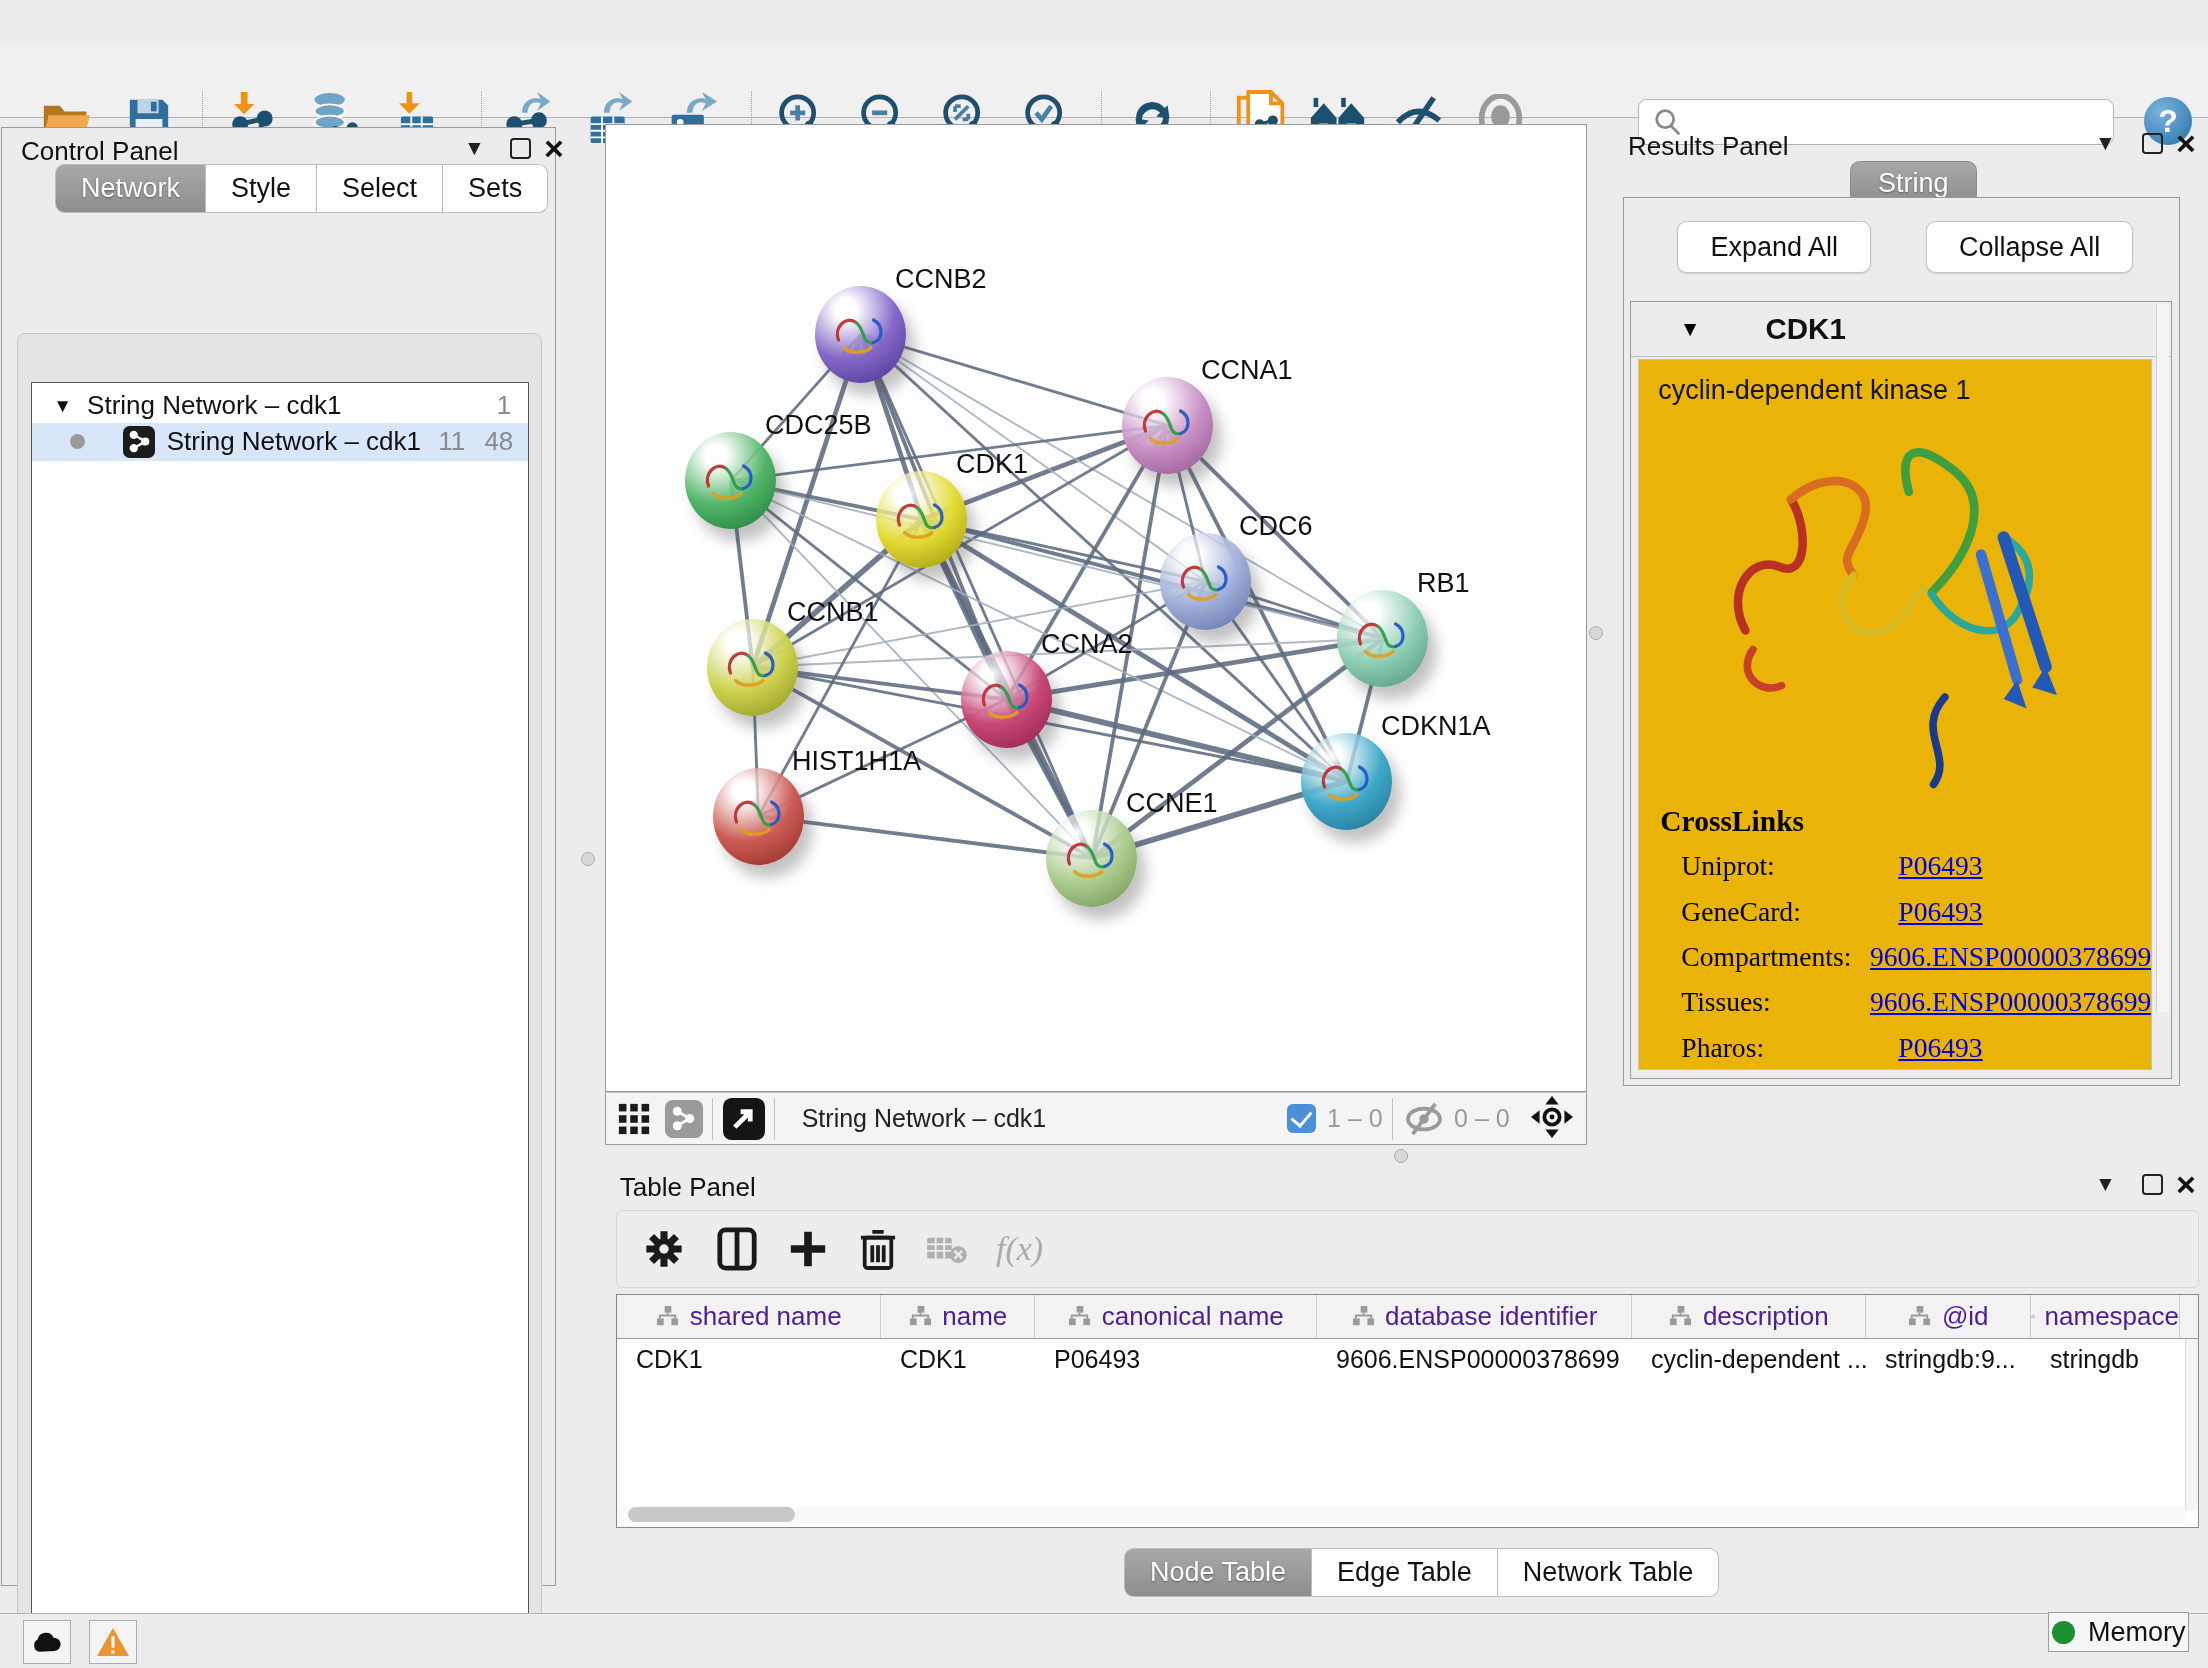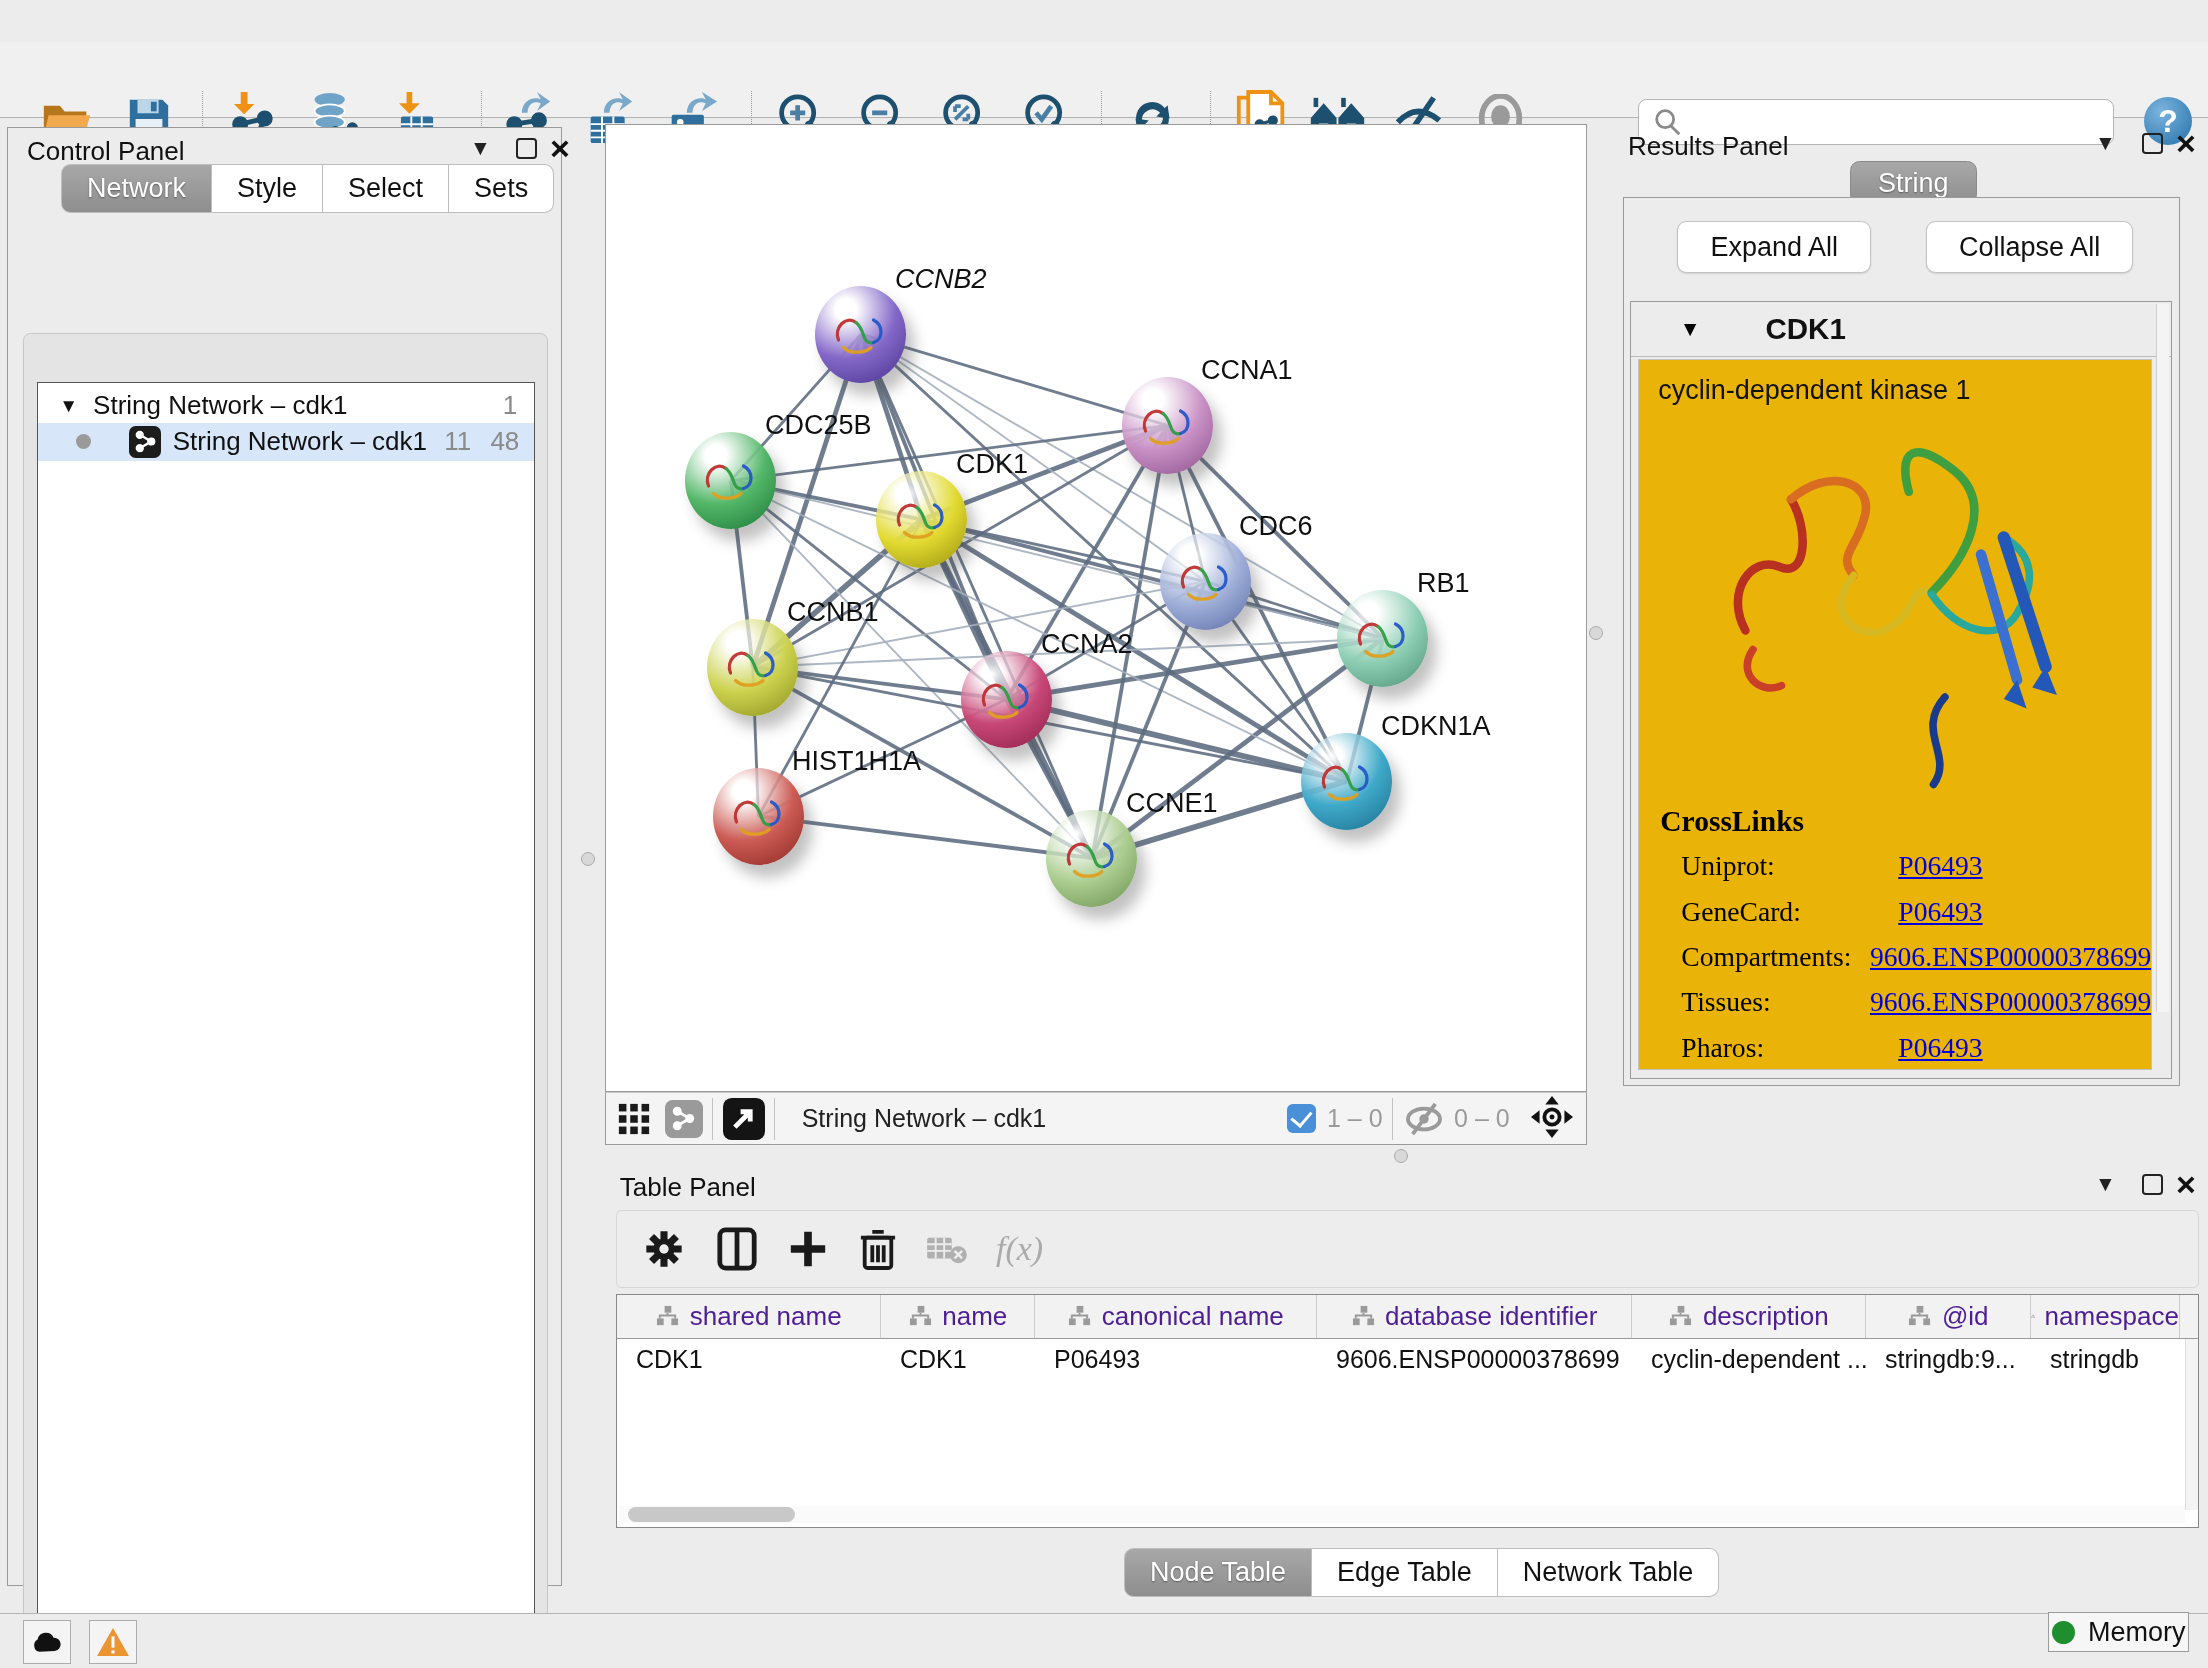--- a/index.html
+++ b/index.html
@@ -29,21 +29,21 @@
     background:radial-gradient(circle at 35% 30%, #7ab4dd, #3f84b8 70%, #2c6c9c);
     color:#fff; font-size:32px; font-weight:bold; display:flex; align-items:center; justify-content:center; }
 
   
   .panel-title { font-size:26px; color:#111; }
   .pvtri { font-size:21px; color:#222; }
   .pfloat { display:inline-block; width:21px; height:21px; border:2.9px solid #222; border-radius:3.8px; }
   .pclose { font-size:34px; font-weight:bold; color:#111; line-height:21px; }
 
   
-  .control-panel { position:absolute; left:7px; top:127px; width:555px; height:1459px;
+  .control-panel { position:absolute; left:1px; top:127px; width:555px; height:1459px;
     background:#ececec; border:1px solid #9a9a9a; }
   .cp-head { position:absolute; left:0; top:0; width:100%; height:38px; }
   .tabrow { position:absolute; display:flex; }
   .tab { height:49px; padding:17px 25px; display:flex; align-items:center; justify-content:center;
     font-size:27px; background:#fff; color:#111; border:1px solid #bdbdbd; border-left:none; }
   .tab:first-child { border-left:1px solid #bdbdbd; border-radius:9.5px 0 0 9.5px; }
   .tab:last-child { border-radius:0 9.5px 9.5px 0; }
   .tab.sel { background:linear-gradient(#a8a8a8,#8e8e8e); color:#fff; text-shadow:0 1px 1.9px rgba(0,0,0,.4); }
   .cp-sub { position:absolute; left:15px; top:205px; width:525px; height:1370px;
     background:#e4e4e4; border:1px solid #c6c6c6; border-radius:7.6px; }
@@ -404,21 +404,21 @@
         <div class="node" style="left: 209px; top: 161px; background: radial-gradient(circle at 34% 24%, rgb(255, 255, 255) 0%, rgba(255, 255, 255, 0.65) 11%, rgb(132, 104, 200) 52%, rgb(74, 52, 144) 96%);">
           <svg width="61" height="55" viewBox="0 0 48 44">
  <g fill="none" stroke-linecap="round" stroke-width="2.6" opacity="0.95">
   <path d="M8 28 C4 18 14 8 22 14" stroke="#c03030"></path>
   <path d="M22 14 C30 20 26 32 36 30" stroke="#2f9e44"></path>
   <path d="M36 30 C44 28 44 16 36 12" stroke="#2458c8"></path>
   <path d="M12 34 C18 40 30 38 34 34" stroke="#e0a020"></path>
  </g>
           </svg>
         </div>
-        <div class="node-label" style="left: 289px; top: 139px; font-style: italic;">CCNB2</div>
+        <div class="node-label" style="left: 289px; top: 139px;">CCNB2</div>
         <div class="node" style="left: 516px; top: 252px; background: radial-gradient(circle at 34% 24%, rgb(255, 255, 255) 0%, rgba(255, 255, 255, 0.65) 11%, rgb(200, 144, 196) 52%, rgb(143, 85, 144) 96%);">
           <svg width="61" height="55" viewBox="0 0 48 44">
  <g fill="none" stroke-linecap="round" stroke-width="2.6" opacity="0.95">
   <path d="M8 28 C4 18 14 8 22 14" stroke="#c03030"></path>
   <path d="M22 14 C30 20 26 32 36 30" stroke="#2f9e44"></path>
   <path d="M36 30 C44 28 44 16 36 12" stroke="#2458c8"></path>
   <path d="M12 34 C18 40 30 38 34 34" stroke="#e0a020"></path>
  </g>
           </svg>
         </div>

